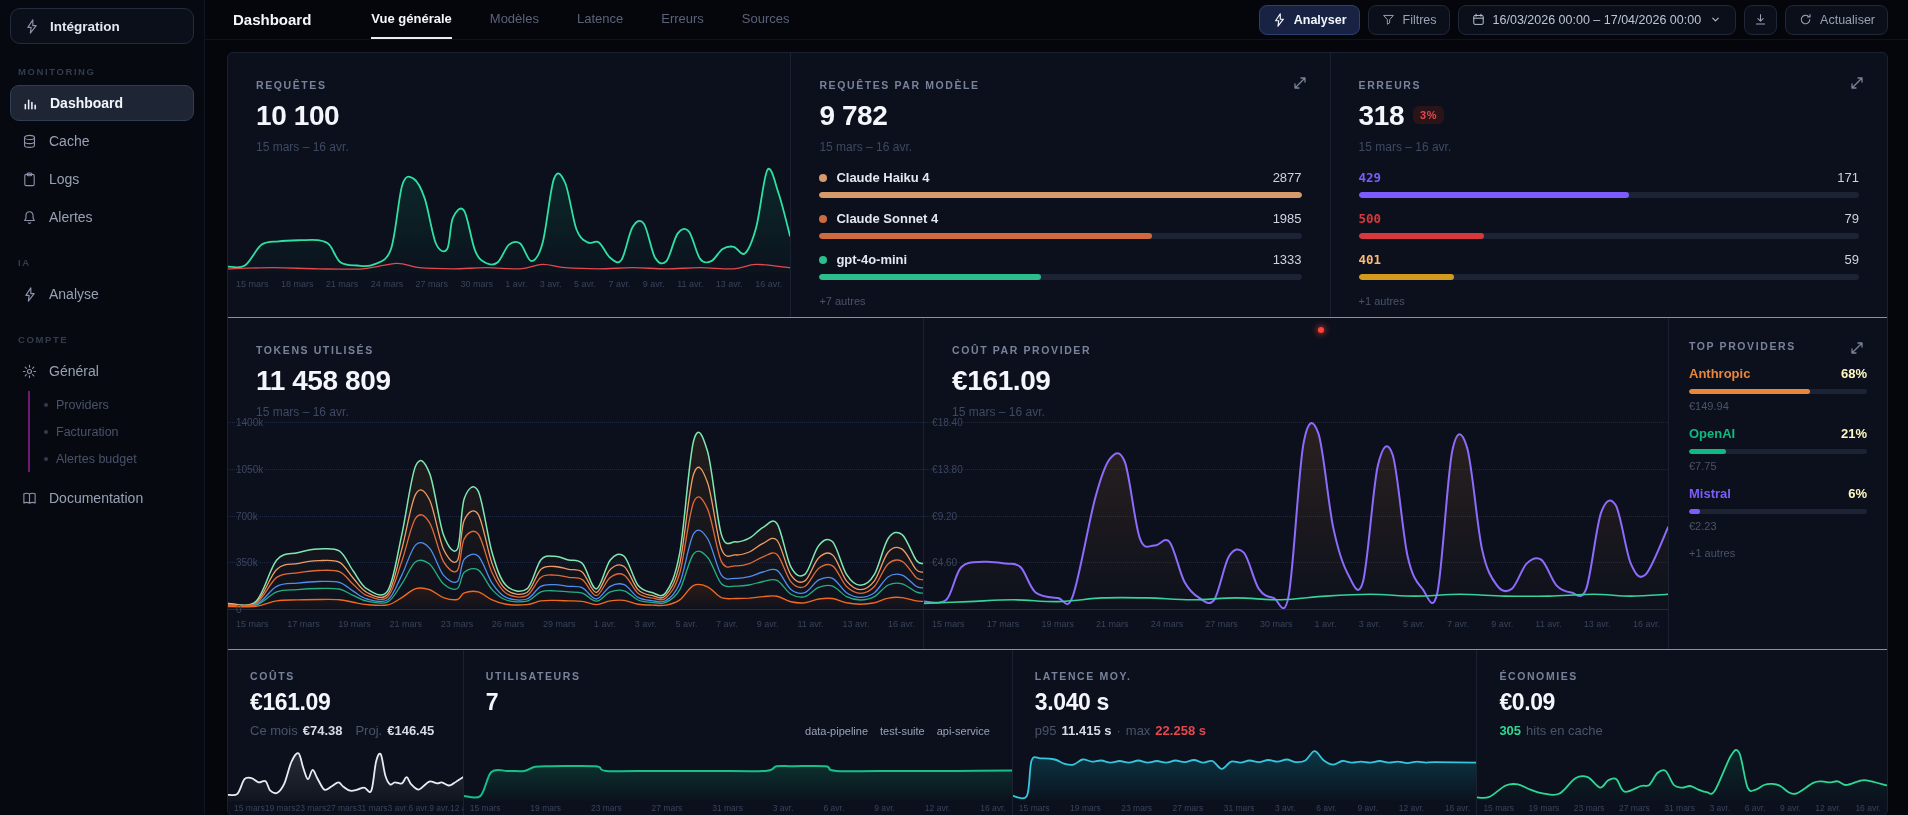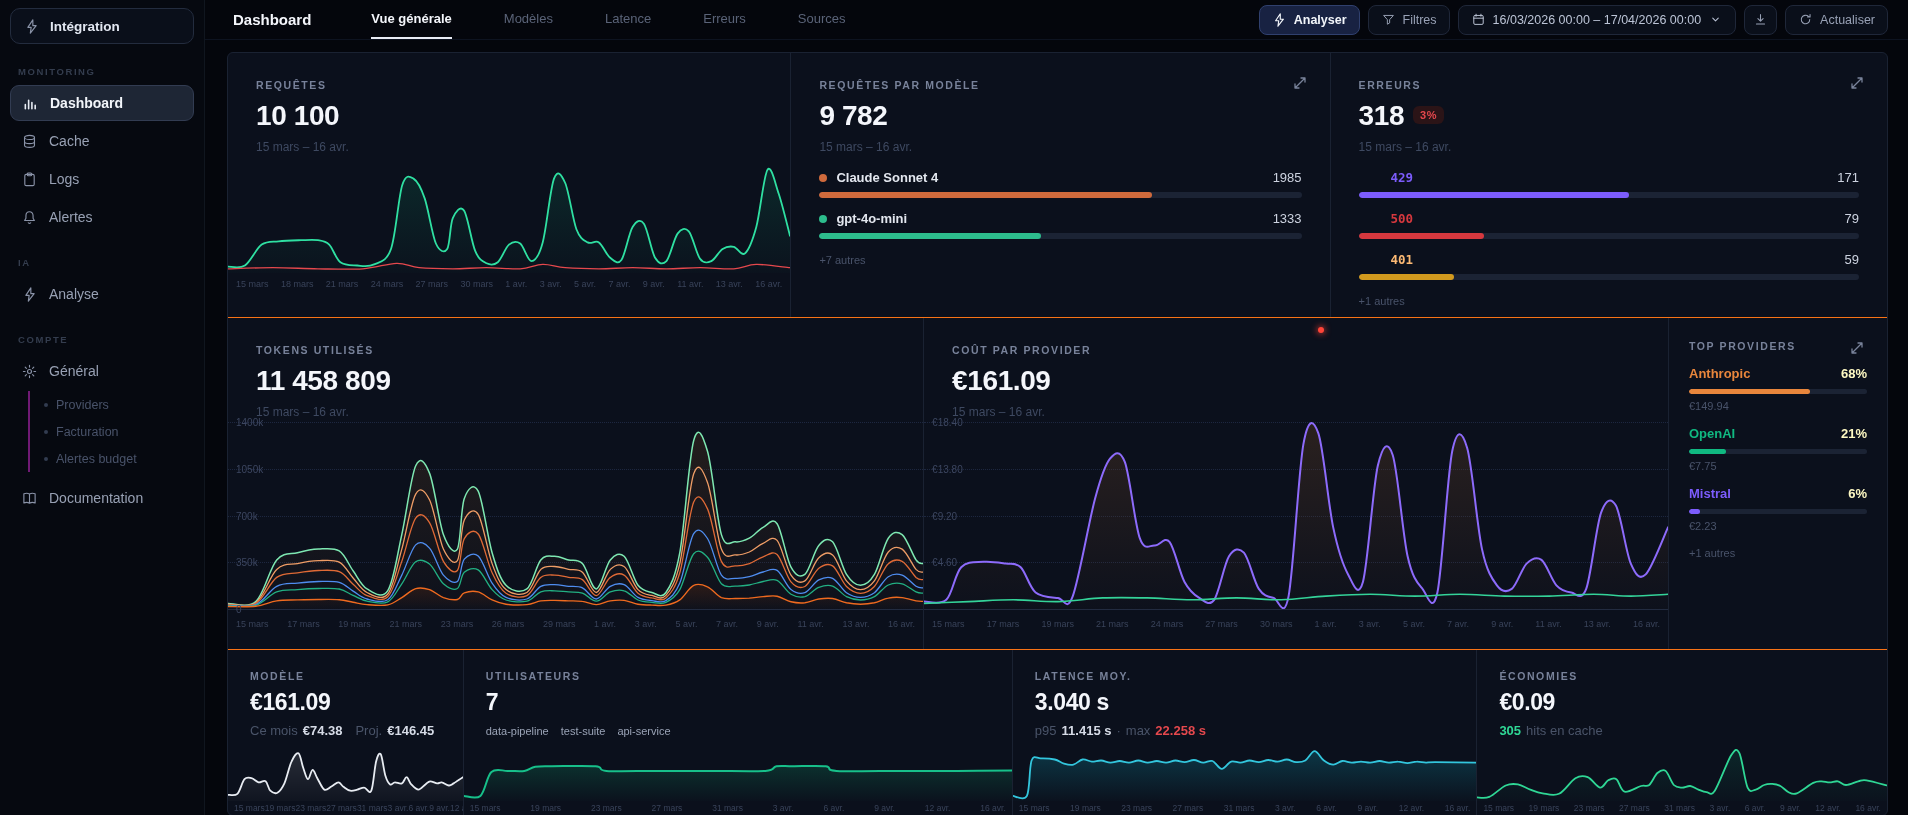--- a/index.html
+++ b/index.html
@@ -24,21 +24,21 @@
   .nav-item.active .nicon { color:#e8ecf4; }
   .sub-tree { margin:2px 0 2px 18px; border-left:2px solid #701a75; padding-left:4px; }
   .sub-item { display:flex; align-items:center; gap:8px; height:27px; padding-left:10px;
     color:#49536a; font-size:12.5px; cursor:pointer; }
   .sub-dot { width:4px; height:4px; border-radius:50%; background:#323c50; }
   
   .main { flex:1; display:flex; flex-direction:column; height:100%; }
   .topbar { height:40px; min-height:40px; display:flex; align-items:center;
     padding:0 20px 0 28px; border-bottom:1px solid #0d1320; }
   .page-title { font-size:15px; font-weight:700; color:#f4f6fb; margin-right:60px; }
-  .tabs { display:flex; height:100%; gap:52px; }
+  .tabs { display:flex; height:100%; gap:38px; }
   .tab { display:flex; align-items:center; height:100%; font-size:13px; color:#5a6378;
     border-bottom:2px solid transparent; cursor:pointer; }
   .tab.active { color:#f4f6fb; font-weight:700; border-bottom-color:#e8ecf4; }
   .topbar-actions { margin-left:auto; display:flex; align-items:center; gap:8px; }
   .tbtn { display:flex; align-items:center; gap:7px; height:30px; padding:0 12px;
     border:1px solid #1f2739; border-radius:8px; background:#0a0f1a;
     color:#98a1b5; font-size:12.5px; cursor:pointer; }
   .tbtn.primary { background:#182242; border-color:#30406e; color:#f2f5fa; font-weight:700; }
   .tbtn.date { color:#bcc4d6; }
   .tbtn.icon-only { padding:0 8px; }
@@ -75,41 +75,41 @@
   .ylabels { position:absolute; left:8px; top:0; bottom:0; width:46px; }
   .ylabels span { position:absolute; transform:translateY(-50%); font-size:10px; color:#3c4660; }
   .chart-fill { position:absolute; inset:0; }
   .plot-x { position:absolute; left:8px; right:8px; bottom:20px; }
   
   .rows { margin-top:16px; }
   .stat-row { margin-top:13px; }
   .stat-top { display:flex; align-items:center; gap:9px; font-size:13px; }
   .dot { width:8px; height:8px; border-radius:50%; }
   .stat-label { color:#e3e7ef; font-weight:600; }
-  .stat-label.mono { font-family:"DejaVu Sans Mono", monospace; font-weight:700; font-size:12.5px;margin-left:32px; }
+  .stat-label.mono { font-family:"DejaVu Sans Mono", monospace; font-weight:700; font-size:12.5px; }
   .stat-val { margin-left:auto; color:#cdd3e0; }
   .bar { height:6px; border-radius:3px; background:#1b2334; margin-top:7px; overflow:hidden; }
   .bar i { display:block; height:100%; border-radius:3px; }
   .more { font-size:11px; color:#49536a; margin-top:15px; }
   .badge { display:inline-block; vertical-align:6px; margin-left:9px; font-size:11px; font-weight:700;
     color:#e5484d; background:#2b1417; border-radius:6px; padding:3px 7px; letter-spacing:0.5px; }
   
   .prov-row { margin-top:14px; }
   .prov-top { display:flex; font-size:13px; font-weight:700; }
   .prov-pct { margin-left:auto; color:#fef9c3; }
   .prov-bar { height:5px; border-radius:3px; background:#1b2334; margin-top:8px; overflow:hidden; }
   .prov-bar i { display:block; height:100%; border-radius:3px; }
   .prov-amt { font-size:11px; color:#49536a; margin-top:6px; }
   
   .subline { font-size:13px; margin-top:7px; color:#4a5469; display:flex; gap:5px; flex-wrap:nowrap; white-space:nowrap; }
   .subline .lit { color:#d6dbe6; font-weight:700; }
   .subline .red { color:#e5484d; font-weight:700; }
   .subline .green { color:#2fd795; font-weight:700; }
   .subline .sp { margin-left:8px; }
-  .tags { display:flex; gap:12px; font-size:11px; color:#9aa3b6; margin-top:9px; white-space:nowrap; }
+  .tags { display:flex; gap:12px; font-size:11px; color:#9aa3b6; margin-top:9px; white-space:nowrap;justify-content:flex-end; }
   .spark { position:absolute; left:0; right:0; bottom:14px; height:58px; }
   .spark-x { position:absolute; left:6px; right:6px; bottom:2px; font-size:8.5px; }
   .alert-dot { position:absolute; top:9px; left:53%; width:6px; height:6px; border-radius:50%;
     background:#ff4438; box-shadow:0 0 6px 1px rgba(255,68,56,.7); }
   svg.icon { display:block; }
 </style>
 </head>
 <body>
 
 <aside class="sidebar">
@@ -304,20 +304,30 @@
           <span class="expand">
             <svg class="icon" width="16" height="16" viewBox="0 0 16 16">
                 <path d="M3 13 L13 3 M13 3 h-4 M13 3 v4 M3 13 h4 M3 13 v-4" fill="none" stroke="currentColor" stroke-width="1.3" stroke-linecap="round"></path>
               </svg>
           </span>
           <div class="big">9 782</div>
           <div class="period">15 mars – 16 avr.</div>
           <div class="rows">
             <div class="stat-row">
               <div class="stat-top">
+                <span class="dot" style="background: rgb(215, 154, 107);"></span>
+                <span class="stat-label">Claude Haiku 4</span>
+                <span class="stat-val">2877</span>
+              </div>
+              <div class="bar">
+                  <i style="width: 100%; background: rgb(215, 154, 107);"></i>
+                </div>
+            </div>
+            <div class="stat-row">
+              <div class="stat-top">
                 <span class="dot" style="background: rgb(207, 106, 60);"></span>
                 <span class="stat-label">Claude Sonnet 4</span>
                 <span class="stat-val">1985</span>
               </div>
               <div class="bar">
                   <i style="width: 69%; background: rgb(207, 106, 60);"></i>
                 </div>
             </div>
             <div class="stat-row">
               <div class="stat-top">
@@ -522,21 +532,21 @@
                 <i style="width: 6%; background: rgb(124, 92, 252);"></i>
               </div>
             <div class="prov-amt">€2.23</div>
           </div>
           <div class="more">+1 autres</div>
         </div>
       </div>
 
       <div class="grow row3">
         <div class="card w-r3a" style="padding:20px 22px;">
-          <div class="card-title">MODÈLE</div>
+          <div class="card-title">COÛTS</div>
           <div class="big small">€161.09</div>
           <div class="subline">
             <span>Ce mois</span>
               <span class="lit">€74.38</span>
             <span class="sp">Proj.</span>
               <span class="lit">€146.45</span>
           </div>
           <div class="spark"><svg width="235" height="58">
                 <defs>
                   <linearGradient id="grad4" x1="0" y1="0" x2="0" y2="1">

